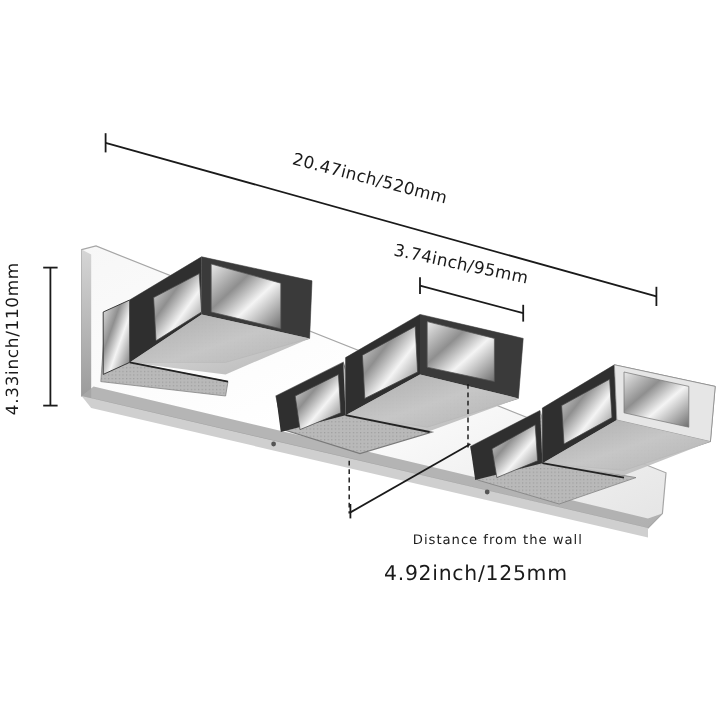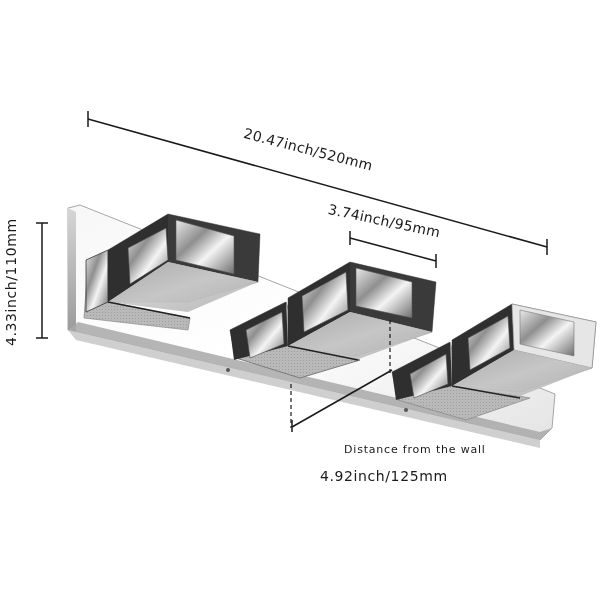--- a/index.html
+++ b/index.html
@@ -3,21 +3,21 @@
   <meta charset="utf-8">
   <style>
     html, body { margin: 0; padding: 0; background: #ffffff; }
     body { width: 600px; height: 600px; position: relative; overflow: hidden; font-family: "DejaVu Sans", sans-serif; }
     .canvas { position: absolute; left: 0; top: 0; width: 600px; height: 600px; }
     .label { position: absolute; color: #1a1a1a; font-family: "DejaVu Sans", sans-serif; white-space: nowrap; }
     .lbl-length { left: 246px; top: 125px; font-size: 14px; transform: rotate(14.5deg); transform-origin: left top; letter-spacing: 0.3px; }
     .lbl-width { left: 330px; top: 201px; font-size: 14px; transform: rotate(12deg); transform-origin: left top; letter-spacing: 0.3px; }
     .lbl-height { left: 3px; top: 346px; font-size: 14px; transform: rotate(-90deg); transform-origin: left top; letter-spacing: 0.6px; }
     .lbl-depth-title { left: 296px; top: 443px; font-size: 11px; letter-spacing: 0.8px; margin-left: 48px; }
-    .lbl-depth-value { left: 320px; top: 468px; font-size: 14px; letter-spacing: 0.6px; }
+    .lbl-depth-value { left: 320px; top: 468px; font-size: 17px; letter-spacing: 0.6px; }
   </style>
 </head>
 <body>
 
 <svg class="canvas" viewBox="0 0 600 600" xmlns="http://www.w3.org/2000/svg">
   <defs>
     <linearGradient id="plateFace" x1="0" y1="0" x2="1" y2="1">
       <stop offset="0" stop-color="#f7f7f7"></stop>
       <stop offset="0.5" stop-color="#ffffff"></stop>
       <stop offset="1" stop-color="#e4e4e4"></stop>

